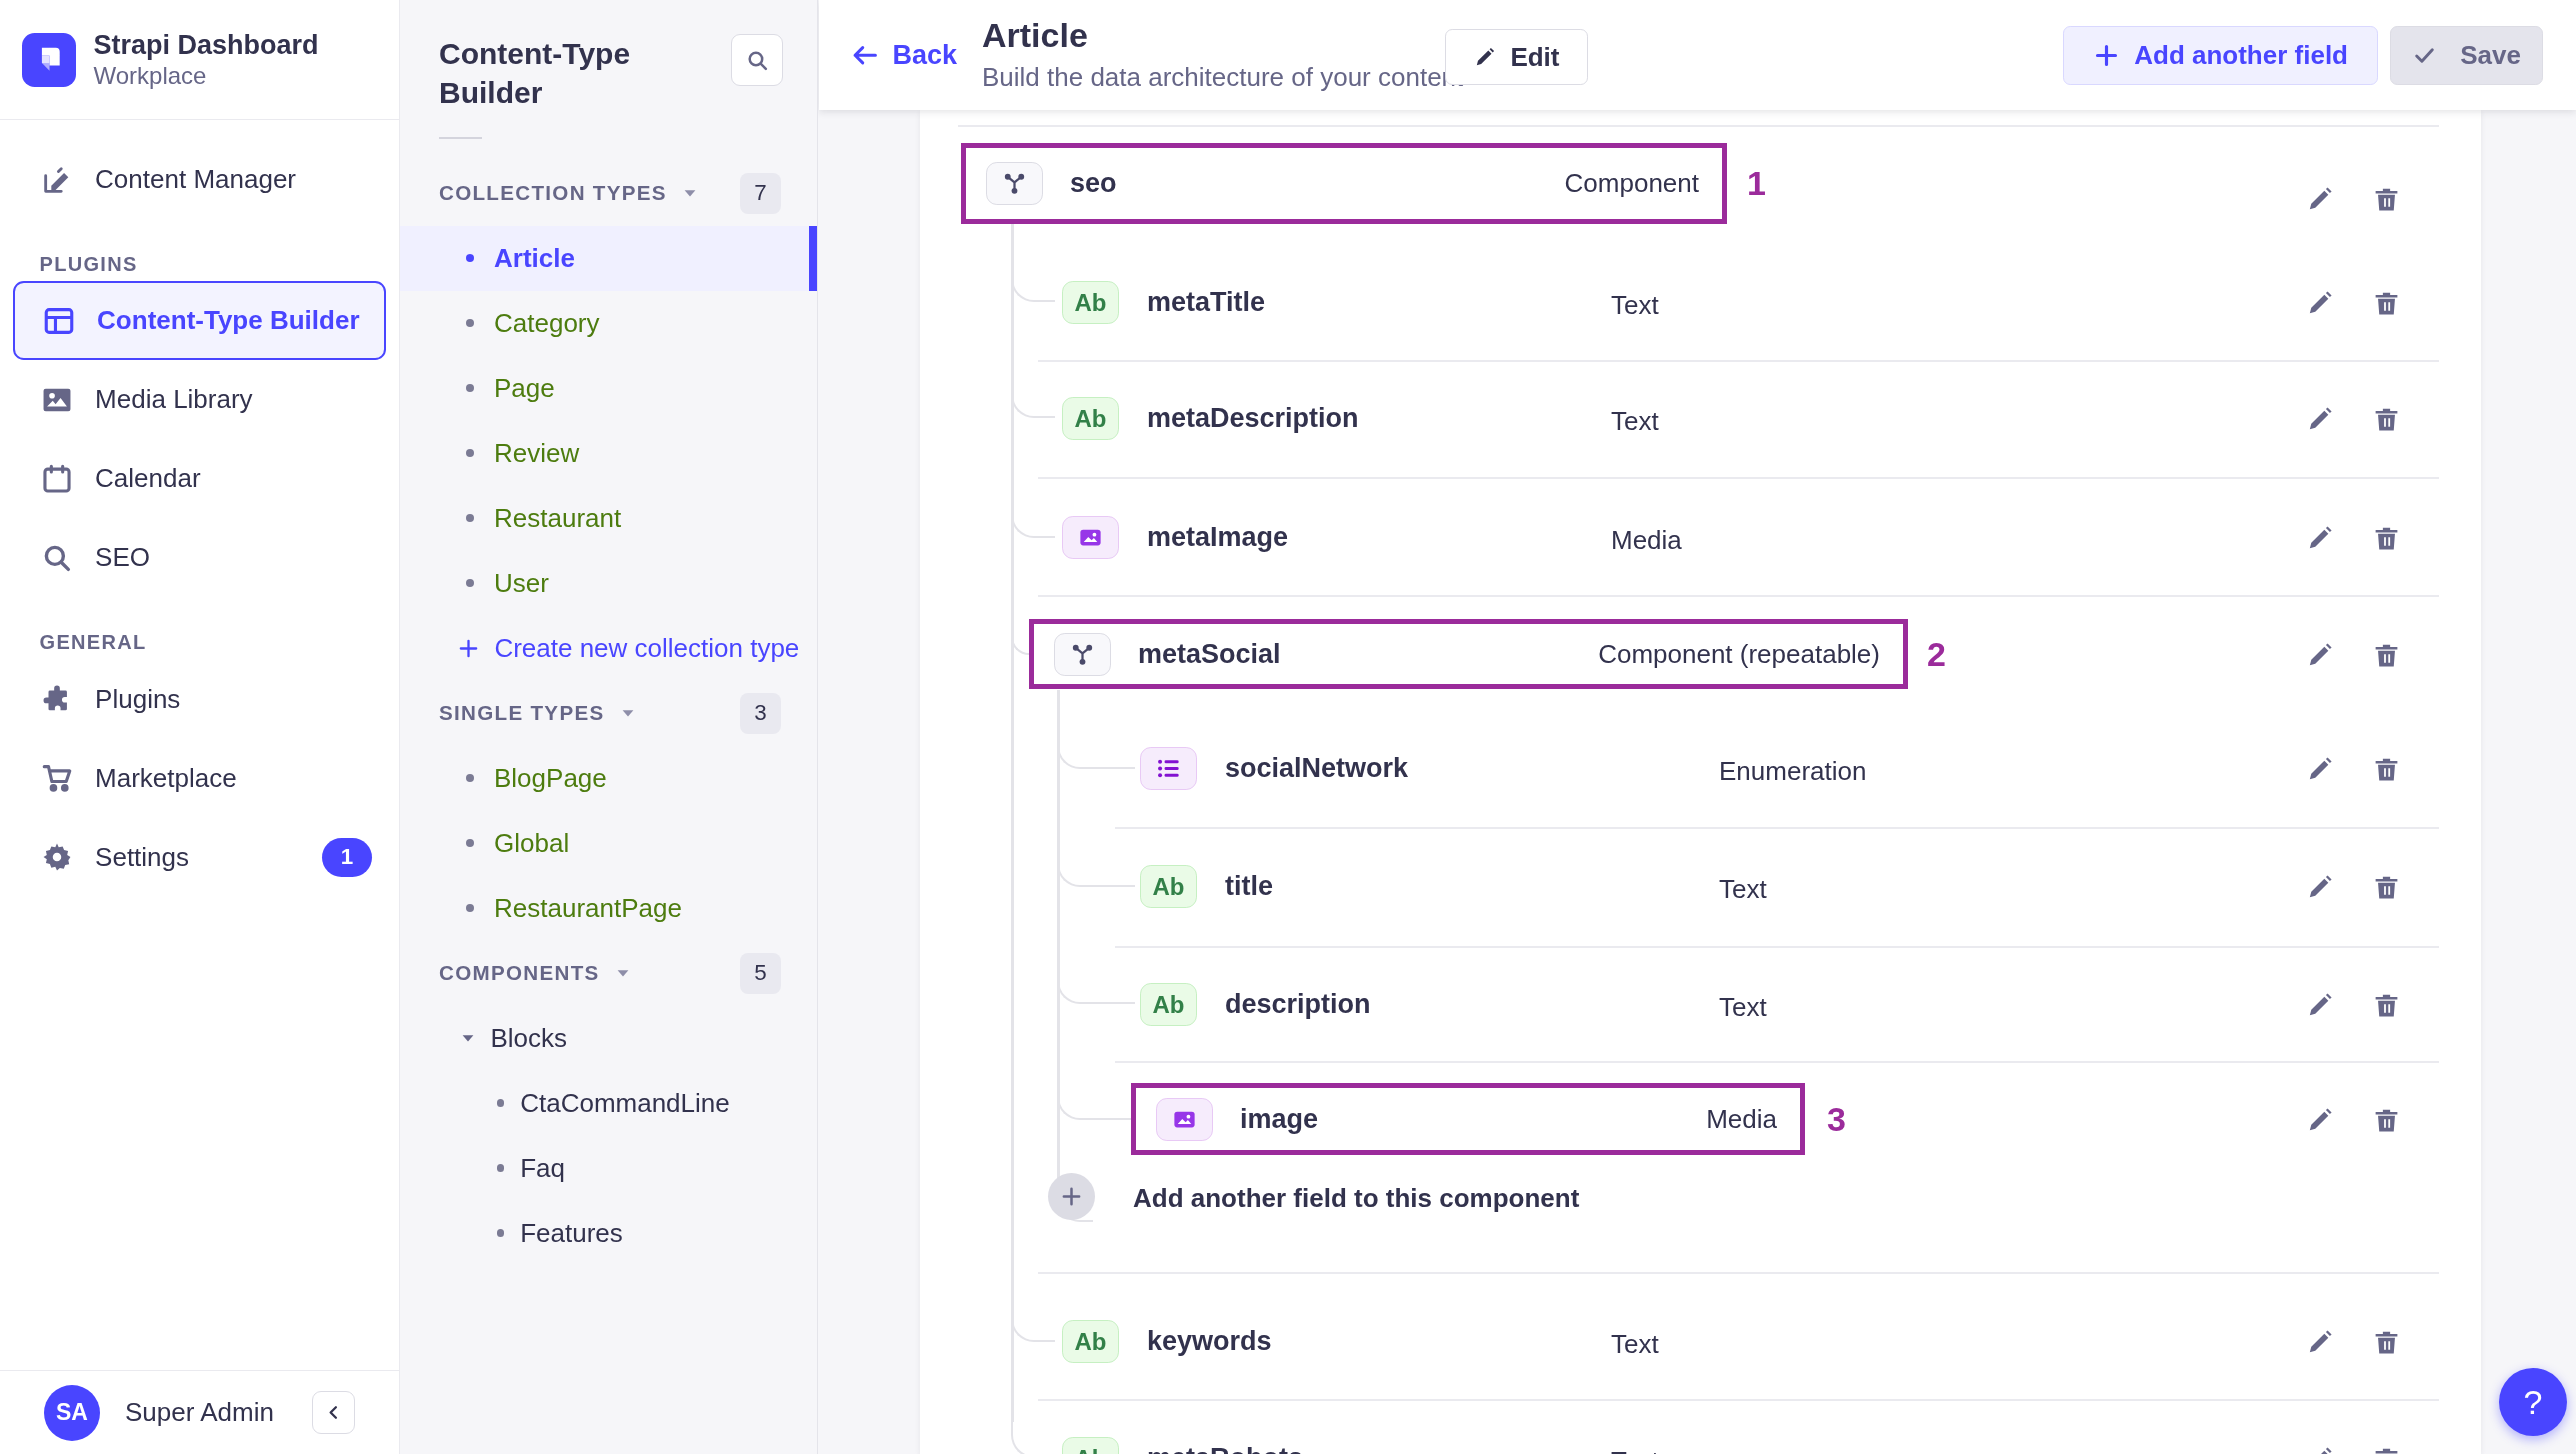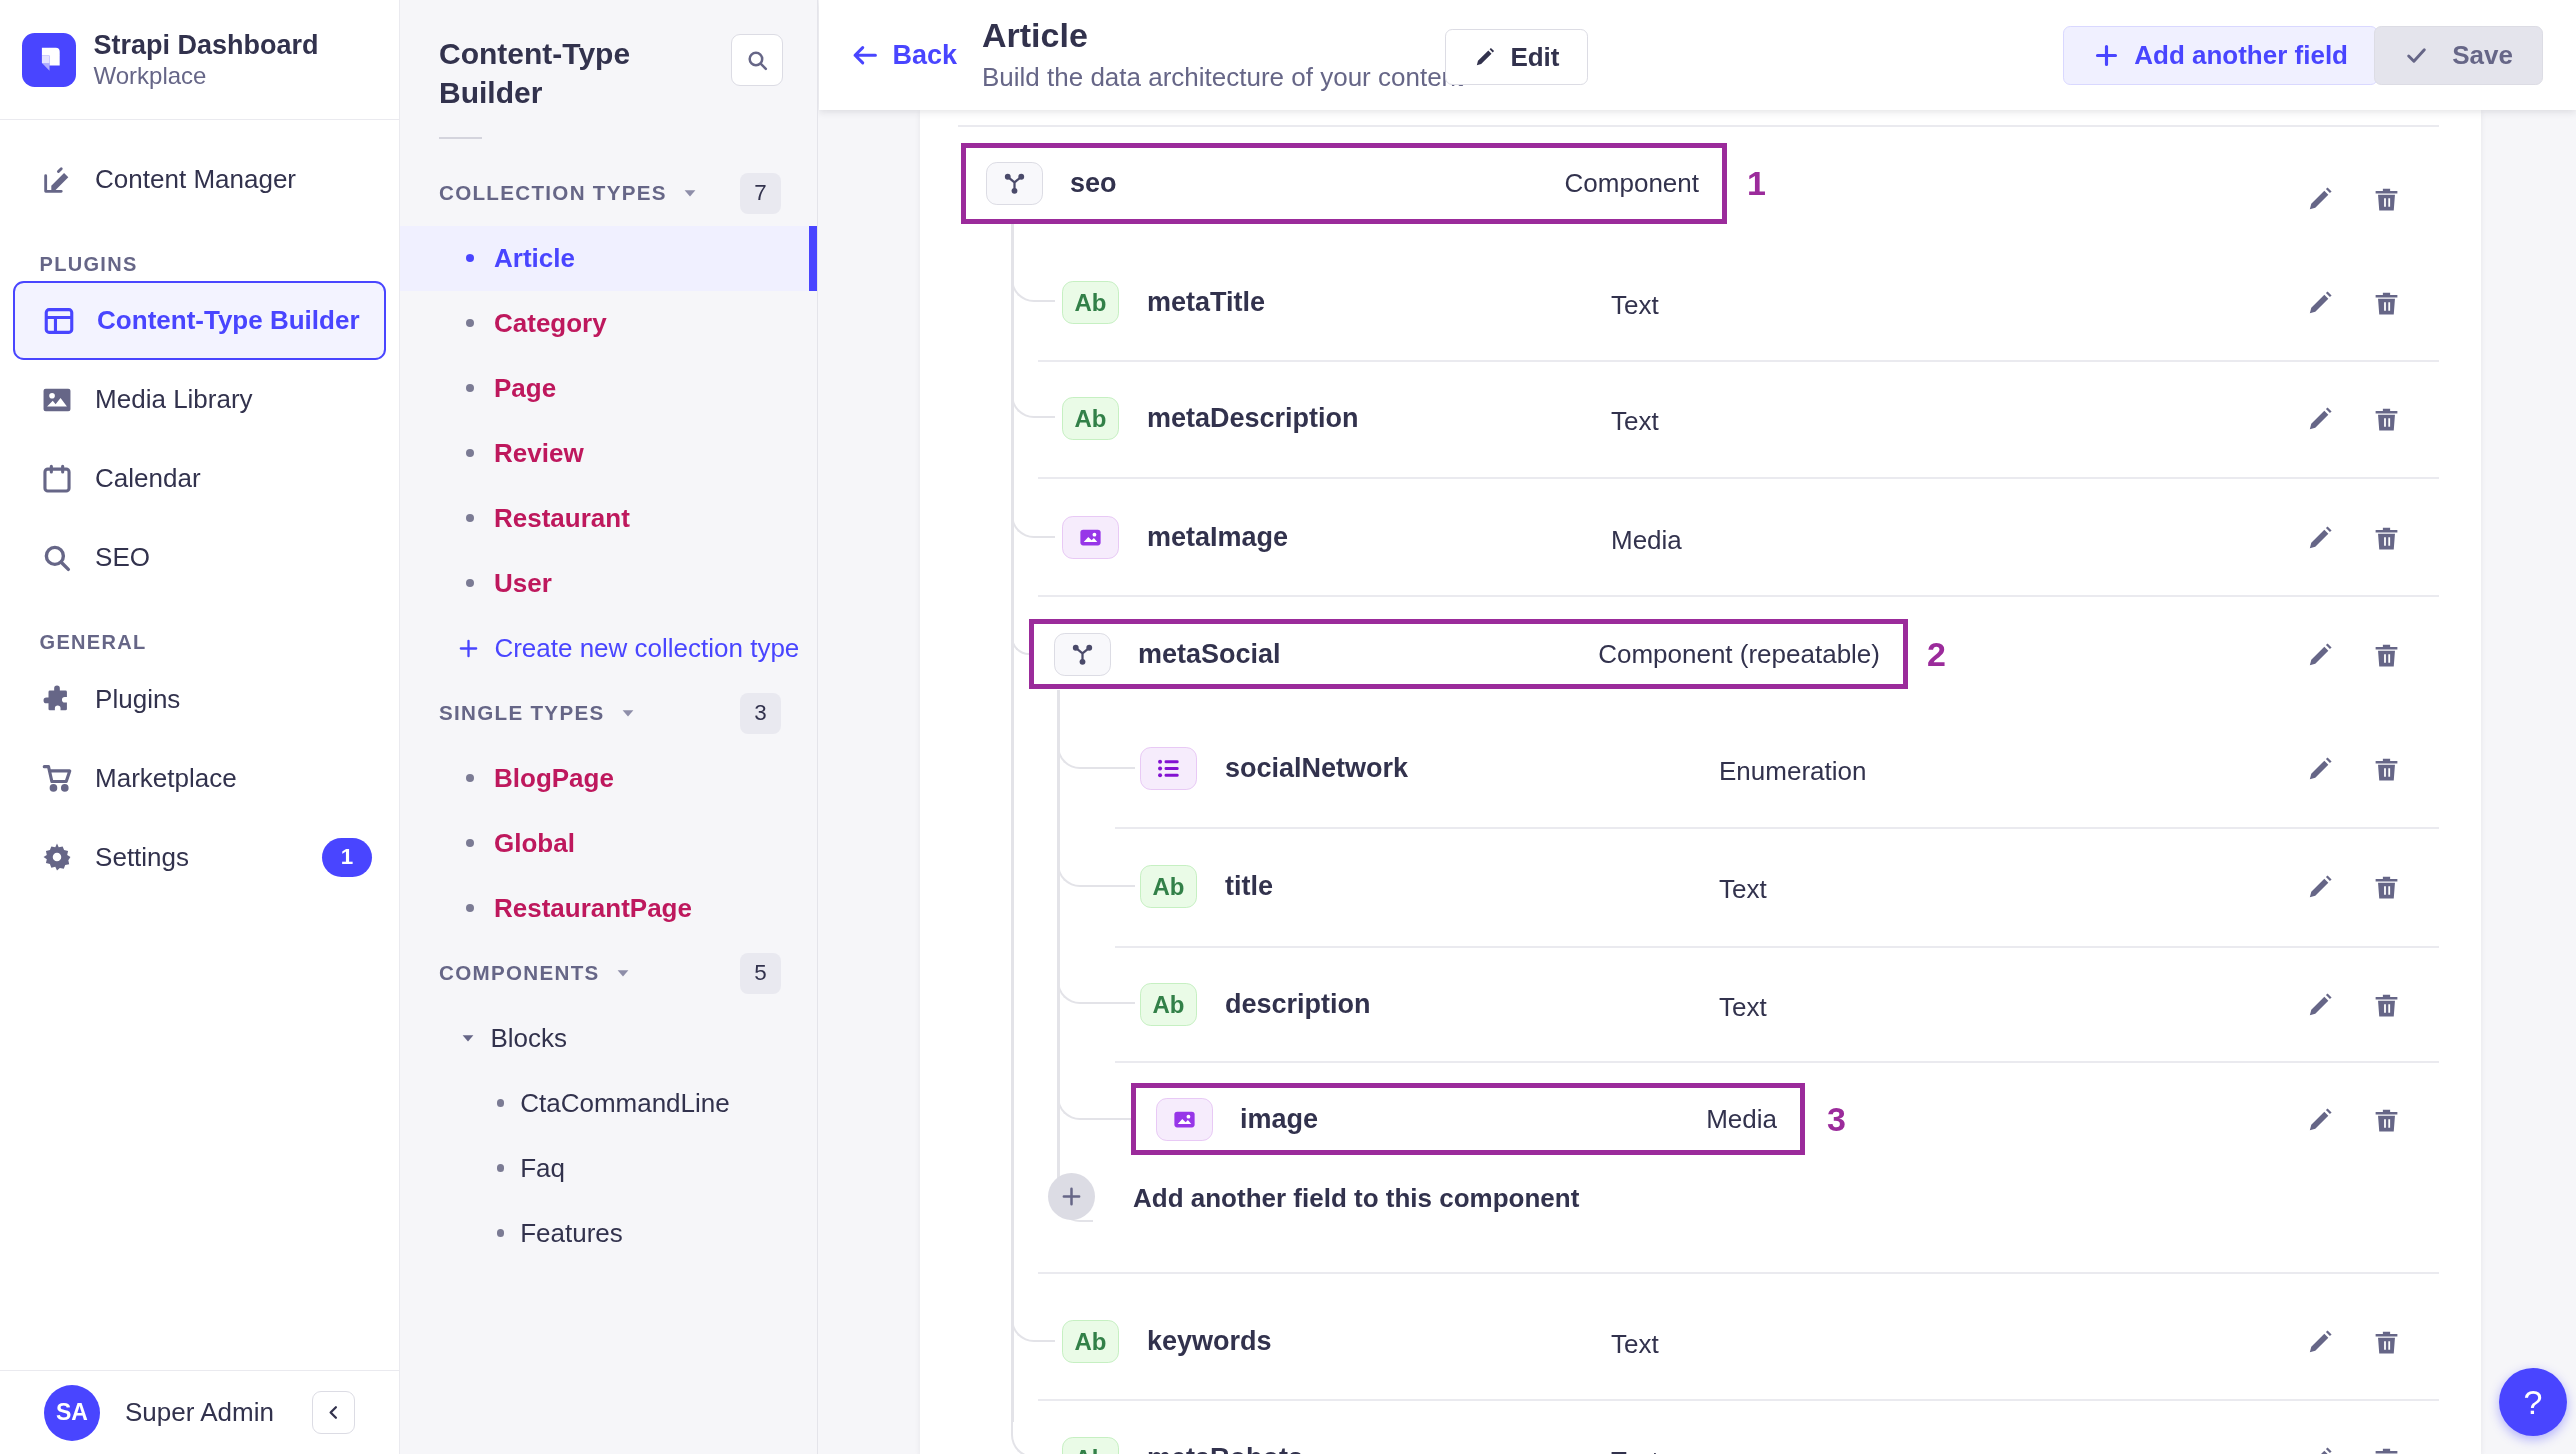--- a/index.html
+++ b/index.html
@@ -46,21 +46,21 @@
               border:0.9px solid #dcdce4;border-radius:9px;display:flex;align-items:center;
               justify-content:center;color:#666687}
   .s2-divider{margin:25px 0 0 0;width:43px;border-top:2.7px solid #d4d4dd}
   .s2-list{padding-top:21.5px}
   .sec-row{height:65px;display:flex;align-items:center;padding:0 36px 0 39px;gap:14.4px}
   .sec-label{font-size:20.6px;font-weight:700;letter-spacing:1.3px;color:#666687}
   .sec-caret{color:#8e8ea9}
   .sec-badge{margin-left:auto;width:41px;height:41px;border-radius:8px;background:#e9e9f0;
              color:#32324d;font-size:22.4px;display:flex;align-items:center;justify-content:center}
   .it-row{height:65px;display:flex;align-items:center;padding-left:66px;position:relative;
-          font-size:26px;font-weight:700;color:#be185d}
+          font-size:26px;font-weight:400;color:#4d7c0f}
   .it-row .bullet{width:8px;height:8px;border-radius:50%;background:#7b7b94;margin-right:20px;flex:0 0 auto}
   .it-row.active{background:#f0f0ff;color:#4945ff;font-weight:600}
   .it-row.active .bullet{background:#4945ff}
   .it-row.active::after{content:"";position:absolute;right:0;top:0;bottom:0;width:8px;background:#4945ff}
   .create-row{height:65px;display:flex;align-items:center;padding-left:57px;gap:14.4px;
               font-size:26px;font-weight:500;color:#4945ff}
   .grp-row{height:65px;display:flex;align-items:center;padding-left:59px;gap:13.5px;
            font-size:26px;font-weight:500;color:#32324d}
   .grp-row .sec-caret{color:#666687}
   .sub-row{height:65px;display:flex;align-items:center;padding-left:97px;font-size:26px;
@@ -76,21 +76,21 @@
   .page-title{font-size:34px;font-weight:700;line-height:39px;color:#32324d}
   .page-sub{font-size:26px;color:#666687;margin-top:7.2px}
   .edit-btn{position:absolute;left:626px;top:29px;height:56px;border:0.9px solid #dcdce4;
             border-radius:7.2px;background:#fff;display:flex;align-items:center;gap:14.4px;
             padding:0 27px;font-size:26px;font-weight:600;color:#32324d}
   .add-btn{position:absolute;right:198px;top:26px;height:59px;border:0.9px solid #d9d8ff;
            border-radius:7.2px;background:#f0f0ff;display:flex;align-items:center;gap:14.4px;
            padding:0 29px;font-size:26px;font-weight:700;color:#4945ff}
   .save-btn{position:absolute;right:33px;top:26px;height:59px;border:0.9px solid #dcdce4;
             border-radius:7.2px;background:#e4e4ec;display:flex;align-items:center;gap:23px;
-            padding:0 29px;font-size:26px;font-weight:700;color:#666687}
+            padding:0 21px;font-size:26px;font-weight:700;color:#666687}
 
   
   .card{position:absolute;left:920px;top:110px;width:1561px;height:1345px;background:#fff;
         box-shadow:0 1.8px 5.4px rgba(33,33,52,.08);overflow:hidden;z-index:4}
   .divline{position:absolute;height:1.8px;background:#eaeaef;right:42px}
   .tl{position:absolute;width:2.7px;background:#e3e3e8}
   .el{position:absolute;border-left:2.7px solid #e3e3e8;border-bottom:2.7px solid #e3e3e8;
       border-bottom-left-radius:23px}
   .frow{position:absolute;left:0;right:0;height:117px}
   .ic{width:57px;height:43px;border-radius:10.8px;display:flex;align-items:center;justify-content:center;

